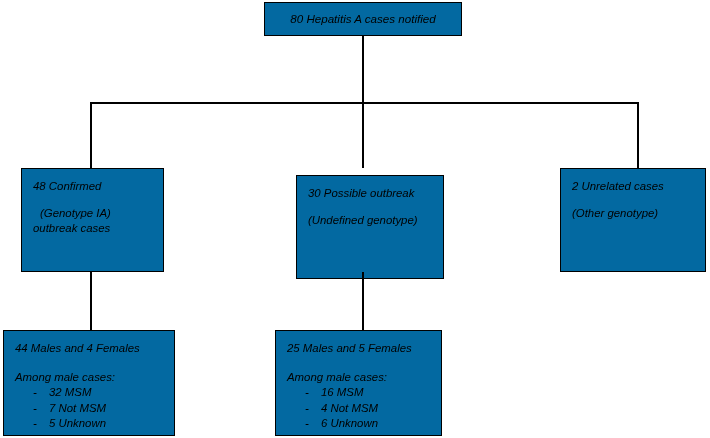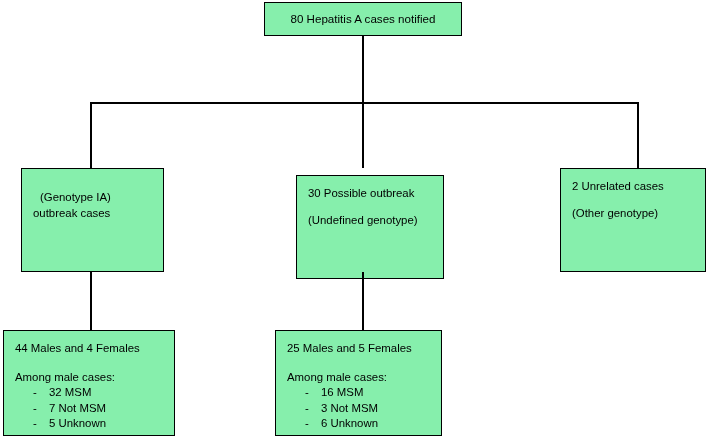--- a/index.html
+++ b/index.html
@@ -13,24 +13,25 @@
     height: 438px;
     background: #ffffff;
     font-family: "Liberation Sans", sans-serif;
     color: #000000;
     overflow: hidden;
   }
   .node {
     position: absolute;
     box-sizing: border-box;
     border: 1.6px solid #000000;
-    background: #86efac;
+    background: #0369a1;
     padding: 10px 11px 8px 11px;
     font-size: 11.4px;
     line-height: 15.5px;
+    font-style: italic;
   }
   .node-top {
     display: flex;
     align-items: center;
     justify-content: center;
     padding: 0;
     font-size: 11.6px;
   }
   .line {
     position: absolute;
@@ -68,20 +69,21 @@
     <span>80 Hepatitis A cases notified</span>
   </div>
 
   <div class="line v-line" style="left:362px; top:36px; height:67px;"></div>
   <div class="line h-line" style="left:90px; top:102px; width:549px;"></div>
   <div class="line v-line" style="left:90px; top:102px; height:66px;"></div>
   <div class="line v-line" style="left:362px; top:102px; height:66px;"></div>
   <div class="line v-line" style="left:637px; top:102px; height:66px;"></div>
 
   <div class="node" style="left:21px; top:168px; width:143px; height:104px;">
+    <div class="node-line">48 Confirmed</div>
     <div class="node-line sub-label indent">(Genotype IA)</div>
     <div class="node-line">outbreak cases</div>
   </div>
 
   <div class="node" style="left:296px; top:168px; width:148px; height:104px;margin-top:7px;">
     <div class="node-line">30 Possible outbreak</div>
     <div class="node-line sub-label">(Undefined genotype)</div>
   </div>
 
   <div class="node" style="left:560px; top:168px; width:146px; height:104px;">
@@ -114,21 +116,21 @@
   <div class="node" style="left:275px; top:330px; width:167px; height:106px;">
     <div class="node-line">25 Males and 5 Females</div>
     <div class="node-line list-head">Among male cases:</div>
     <ul class="bullet-list">
       <li>
         <span class="bullet-dash">-</span>
         <span class="bullet-text">16 MSM</span>
       </li>
       <li>
         <span class="bullet-dash">-</span>
-        <span class="bullet-text">3 Not MSM</span>
+        <span class="bullet-text">4 Not MSM</span>
       </li>
       <li>
         <span class="bullet-dash">-</span>
         <span class="bullet-text">6 Unknown</span>
       </li>
     </ul>
   </div>
 
 </div>
 

